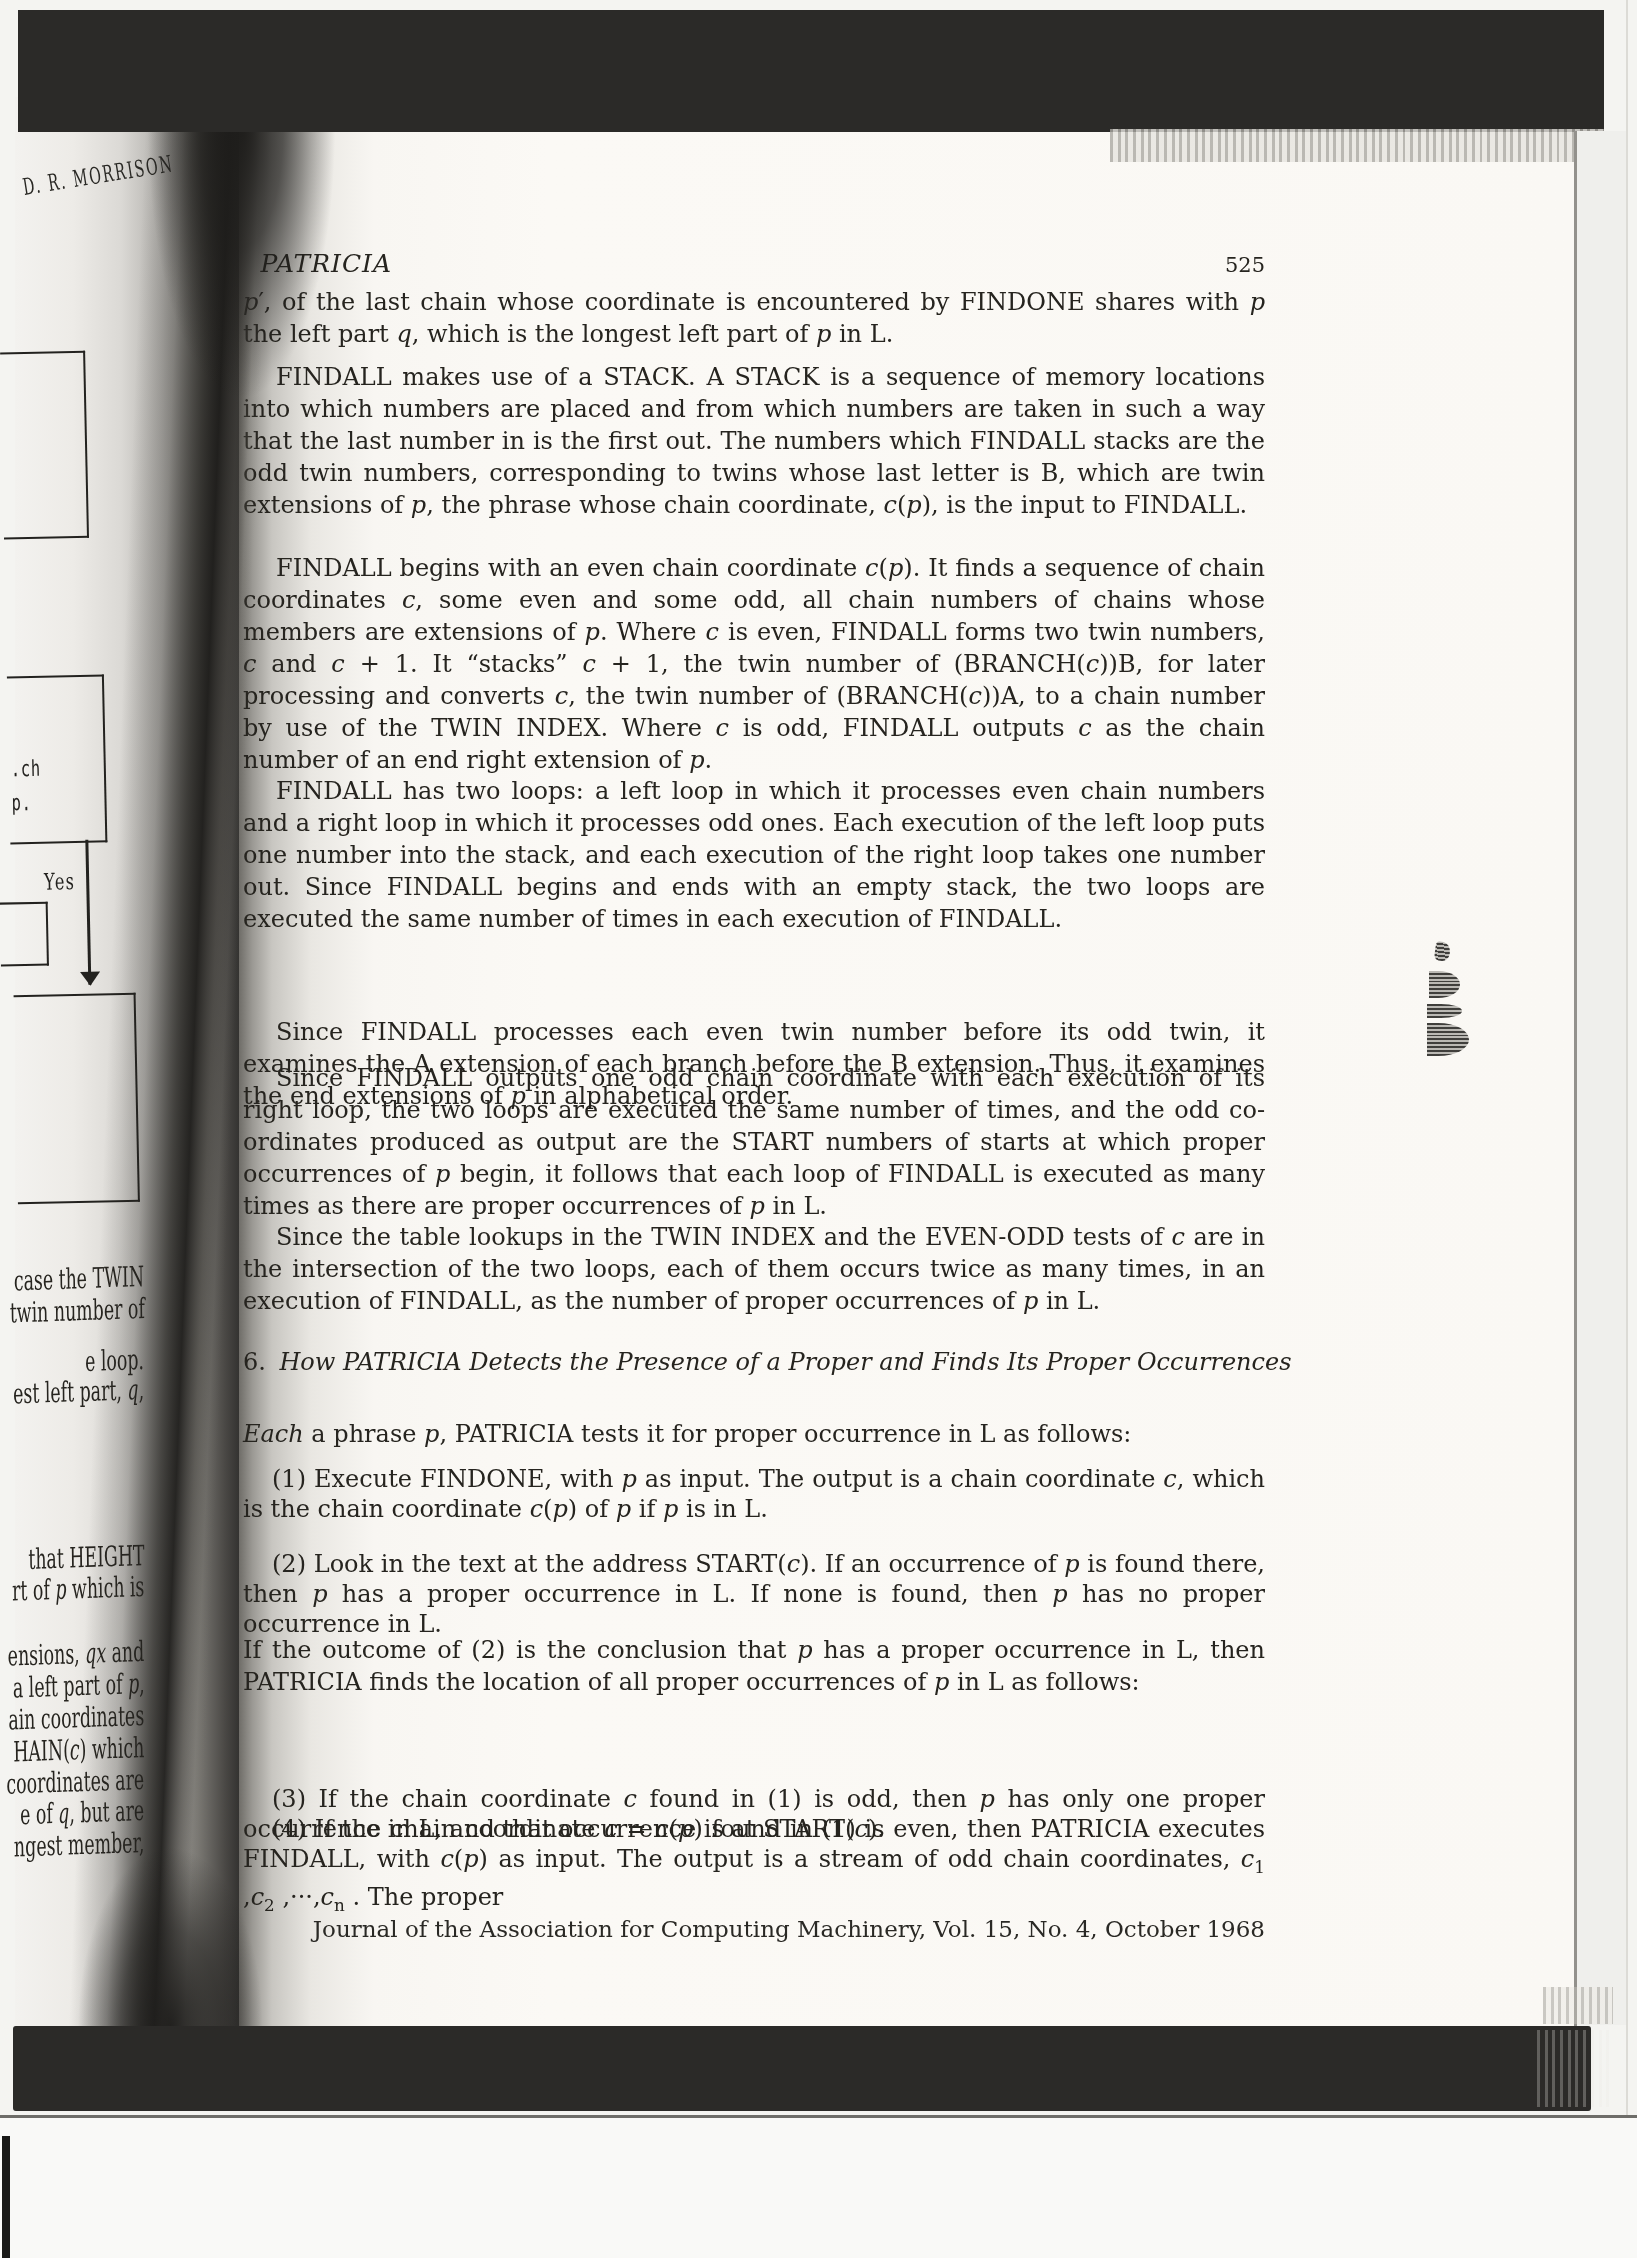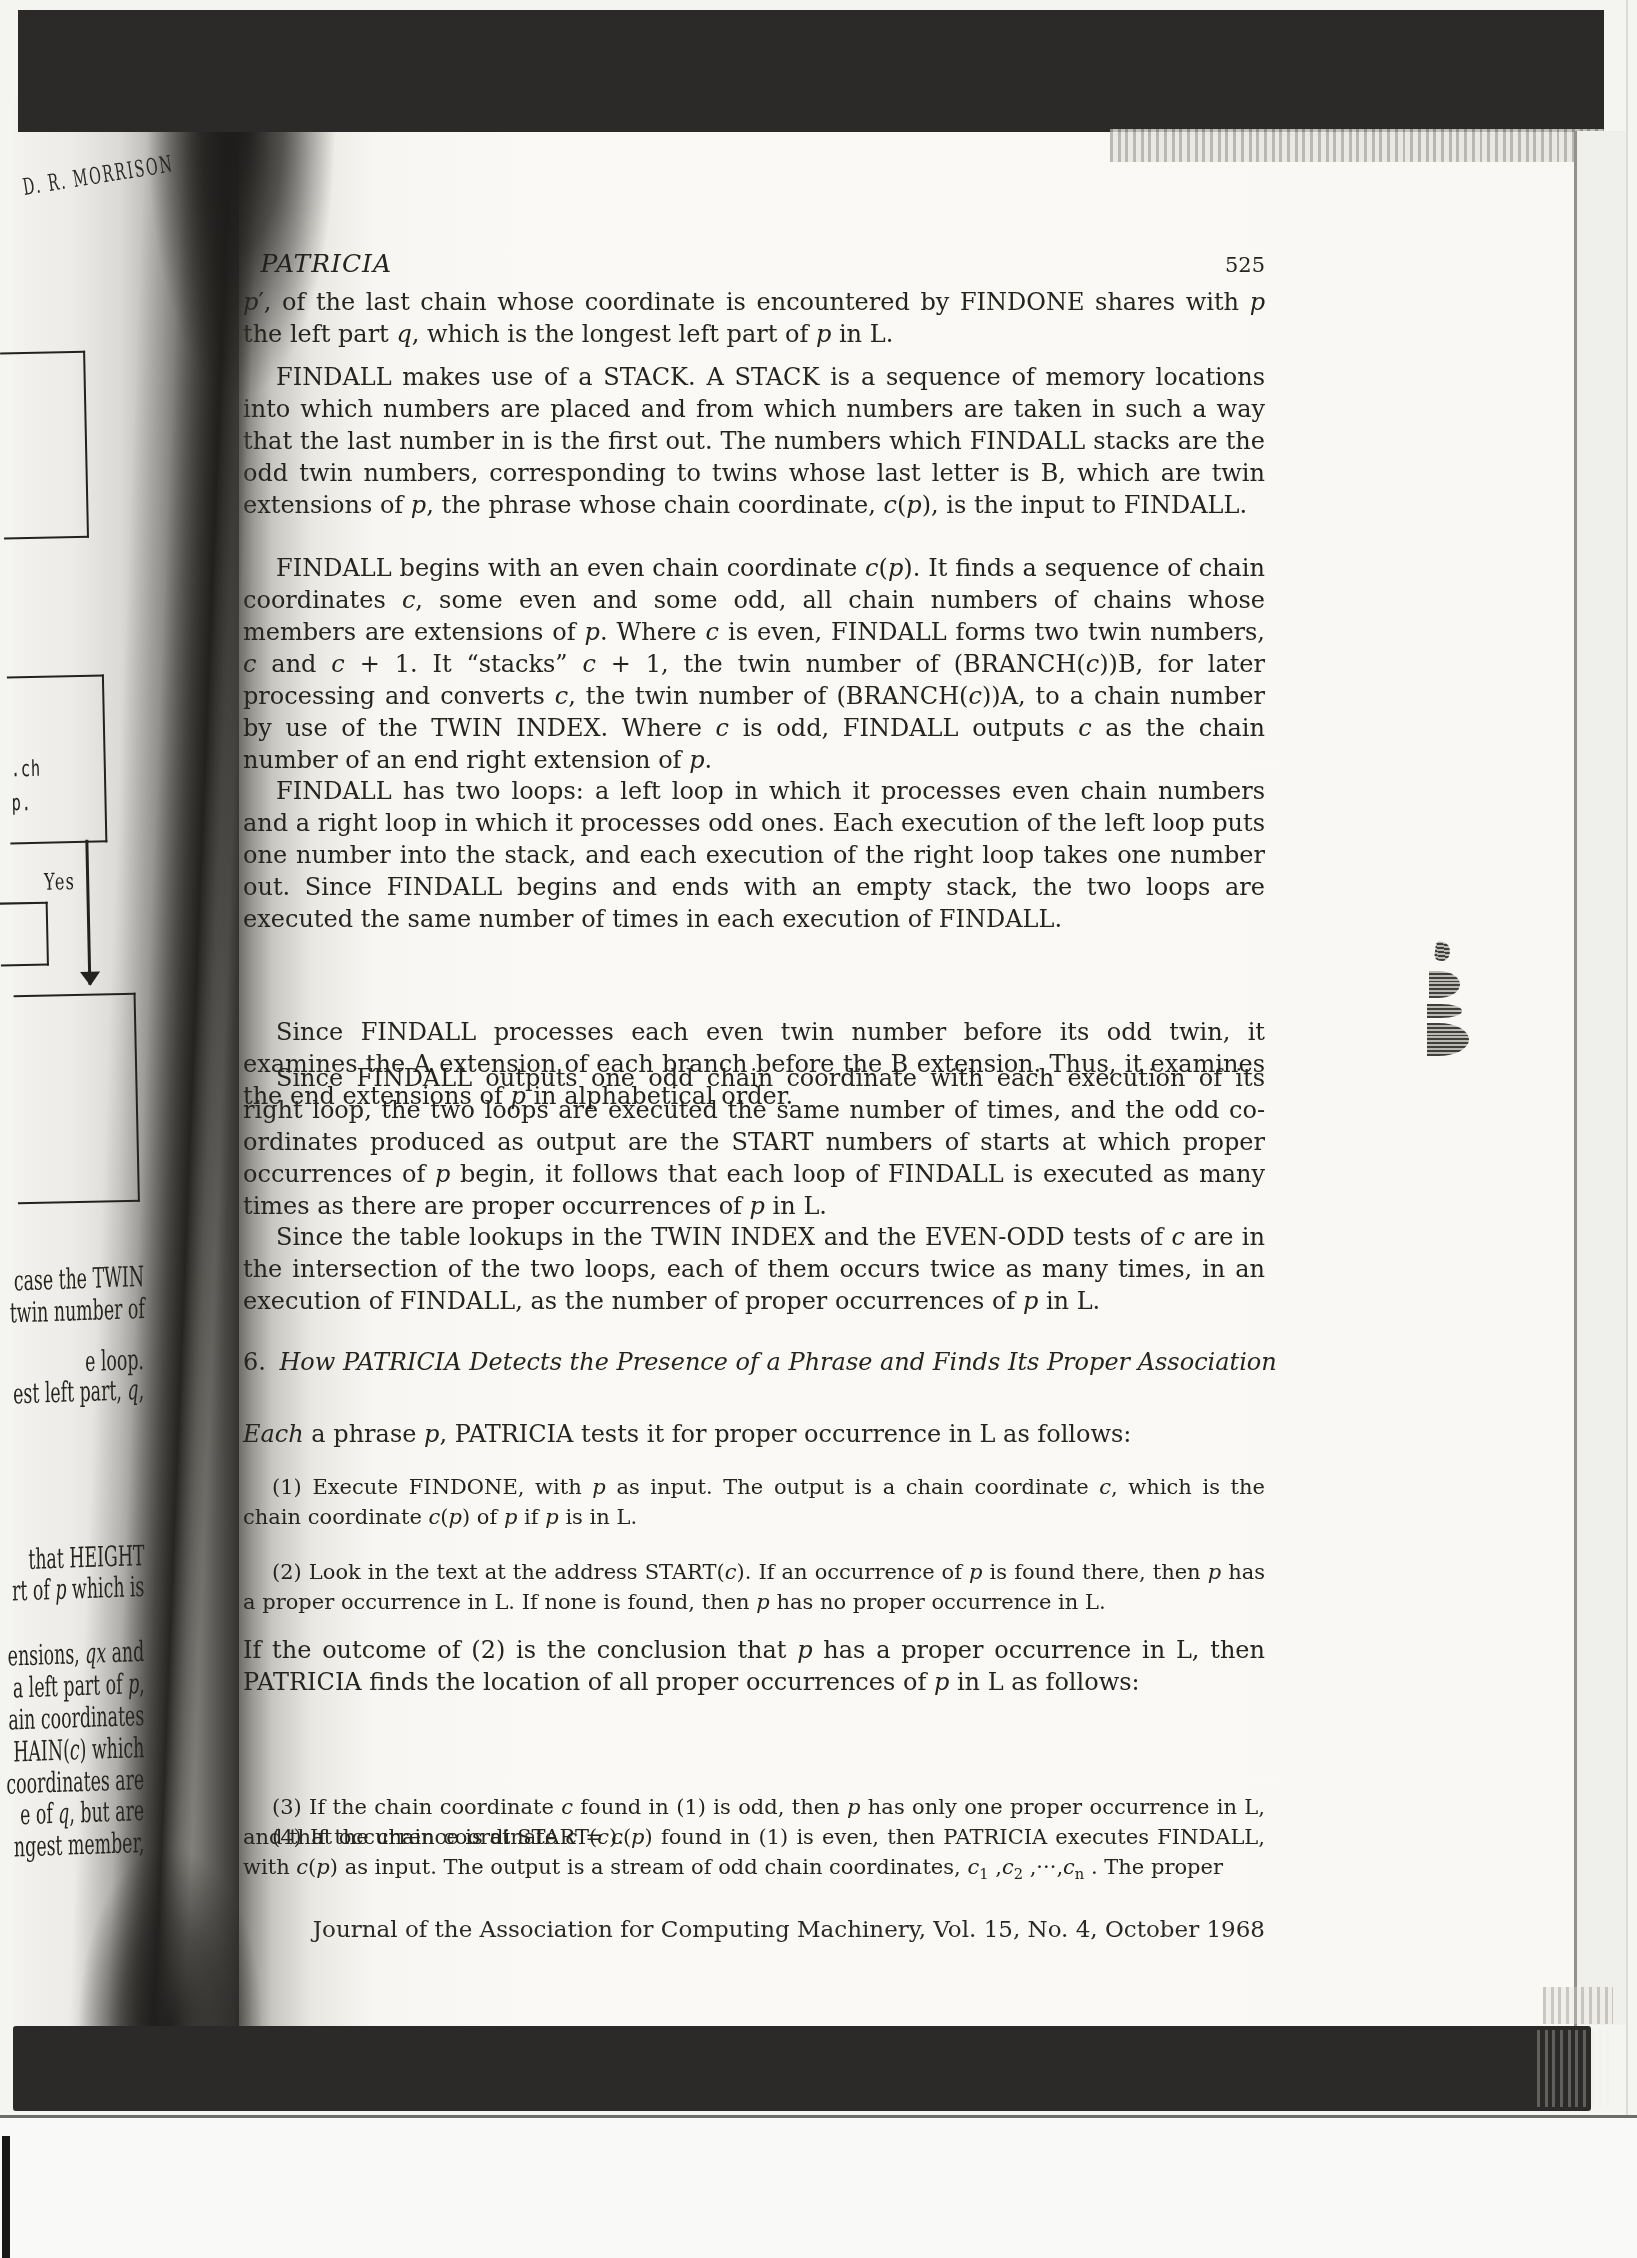--- a/index.html
+++ b/index.html
@@ -59,21 +59,21 @@
     transform:scaleX(.7);transform-origin:left center;}
   .lp-frag{position:absolute;right:95px;white-space:nowrap;font-size:28px;color:#26241f;
     transform:scaleX(.62) rotate(-1.2deg);transform-origin:right center;}
   
   .text-col{position:absolute;left:243px;top:0;width:1022px;}
   .pg-header{position:absolute;top:249px;left:0;width:1022px;display:flex;align-items:baseline;}
   .pg-title{font-style:italic;font-size:25px;letter-spacing:1px;padding-left:17.4px;}
   .pg-num{margin-left:auto;font-size:21px;}
   .blk{position:absolute;left:0;width:1022px;font-size:24px;line-height:32px;text-align:justify;}
   .indent{text-indent:33px;}
-  .items{font-size:21px;line-height:30px;text-indent:29px;margin-top:8px;}
+  .items{font-size:24px;line-height:30px;text-indent:29px;}
   .sect-head{font-size:24px;line-height:36px;text-align:left;padding-left:64px;text-indent:-64px;}
   .sect-head .num{font-style:normal;margin-right:13.5px;}
   .sect-head i, .sect-head .t{font-style:italic;}
   .footer{font-size:23px;text-align:right;padding-right:68px;color:#2a2925;}
   
   .smudges{position:absolute;left:1427px;top:938px;width:58px;height:164px;}
   .smudge{position:absolute;background:repeating-linear-gradient(0deg,rgba(48,47,44,.92) 0 1.9px,rgba(110,108,102,.45) 1.9px 3.9px);}
   .sm1{left:7.7px;top:3.9px;width:15.4px;height:19.3px;border-radius:30% 70% 60% 40%;transform:rotate(8deg);}
   .sm2{left:1.9px;top:33px;width:31px;height:27px;border-radius:0 70% 70% 0 / 0 50% 50% 0;}
   .sm3{left:0;top:66px;width:35px;height:13.5px;border-radius:0 60% 60% 0 / 0 50% 50% 0;}
@@ -123,21 +123,21 @@
 
   <div class="blk" style="top:286px"><i>p</i>′, of the last chain whose coordinate is encountered by FINDONE shares with <i>p</i> the left part <i>q</i>, which is the longest left part of <i>p</i> in L.</div>
   <div class="blk indent" style="top:361px">FINDALL makes use of a STACK. A STACK is a sequence of memory locations into which numbers are placed and from which numbers are taken in such a way that the last number in is the first out. The numbers which FINDALL stacks are the odd twin numbers, corresponding to twins whose last letter is B, which are twin extensions of <i>p</i>, the phrase whose chain coordinate, <i>c</i>(<i>p</i>), is the input to FINDALL.</div>
   <div class="blk indent" style="top:552px">FINDALL begins with an even chain coordinate <i>c</i>(<i>p</i>). It finds a sequence of chain coordinates <i>c</i>, some even and some odd, all chain numbers of chains whose members are extensions of <i>p</i>. Where <i>c</i> is even, FINDALL forms two twin numbers, <i>c</i> and <i>c</i> + 1. It “stacks” <i>c</i> + 1, the twin number of (BRANCH(<i>c</i>))B, for later processing and converts <i>c</i>, the twin number of (BRANCH(<i>c</i>))A, to a chain number by use of the TWIN INDEX. Where <i>c</i> is odd, FINDALL outputs <i>c</i> as the chain number of an end right extension of <i>p</i>.</div>
   <div class="blk indent" style="top:775px">FINDALL has two loops: a left loop in which it processes even chain numbers and a right loop in which it processes odd ones. Each execution of the left loop puts one number into the stack, and each execution of the right loop takes one number out. Since FINDALL begins and ends with an empty stack, the two loops are executed the same number of times in each execution of FINDALL.</div>
   <div class="blk indent" style="top:1016px">Since FINDALL processes each even twin number before its odd twin, it examines the A extension of each branch before the B extension. Thus, it examines the end extensions of <i>p</i> in alphabetical order.</div>
   <div class="blk indent" style="top:1062px">Since FINDALL outputs one odd chain coordinate with each execution of its right loop, the two loops are executed the same number of times, and the odd co-ordinates produced as output are the START numbers of starts at which proper occurrences of <i>p</i> begin, it follows that each loop of FINDALL is executed as many times as there are proper occurrences of <i>p</i> in L.</div>
   <div class="blk indent" style="top:1221px">Since the table lookups in the TWIN INDEX and the EVEN-ODD tests of <i>c</i> are in the intersection of the two loops, each of them occurs twice as many times, in an execution of FINDALL, as the number of proper occurrences of <i>p</i> in L.</div>
 
   <div class="blk sect-head" style="top:1344px">
-    <span class="num">6.</span><span class="t">How PATRICIA Detects the Presence of a Phrase and Finds Its Proper Association</span>
+    <span class="num">6.</span><span class="t">How PATRICIA Detects the Presence of a Proper and Finds Its Proper Occurrences</span>
   </div>
 
   <div class="blk" style="top:1418px"><i>Each</i> a phrase <i>p</i>, PATRICIA tests it for proper occurrence in L as follows:</div>
   <div class="blk items" style="top:1464px">(1)   Execute FINDONE, with <i>p</i> as input. The output is a chain coordinate <i>c</i>, which is the chain coordinate <i>c</i>(<i>p</i>) of <i>p</i> if <i>p</i> is in L.</div>
   <div class="blk items" style="top:1549px">(2)   Look in the text at the address START(<i>c</i>). If an occurrence of <i>p</i> is found there, then <i>p</i> has a proper occurrence in L. If none is found, then <i>p</i> has no proper occurrence in L.</div>
   <div class="blk" style="top:1634px">If the outcome of (2) is the conclusion that <i>p</i> has a proper occurrence in L, then PATRICIA finds the location of all proper occurrences of <i>p</i> in L as follows:</div>
   <div class="blk items" style="top:1784px">(3)   If the chain coordinate <i>c</i> found in (1) is odd, then <i>p</i> has only one proper occurrence in L, and that occurrence is at START(<i>c</i>).</div>
   <div class="blk items" style="top:1814px">(4)   If the chain coordinate <i>c</i> = <i>c</i>(<i>p</i>) found in (1) is even, then PATRICIA executes FINDALL, with <i>c</i>(<i>p</i>) as input. The output is a stream of odd chain coordinates, <i>c</i><sub>1</sub> ,<i>c</i><sub>2</sub> ,···,<i>c</i><sub>n</sub> . The proper</div>
 
   <div class="blk footer" style="top:1913px">Journal of the Association for Computing Machinery, Vol. 15, No. 4, October 1968</div>

